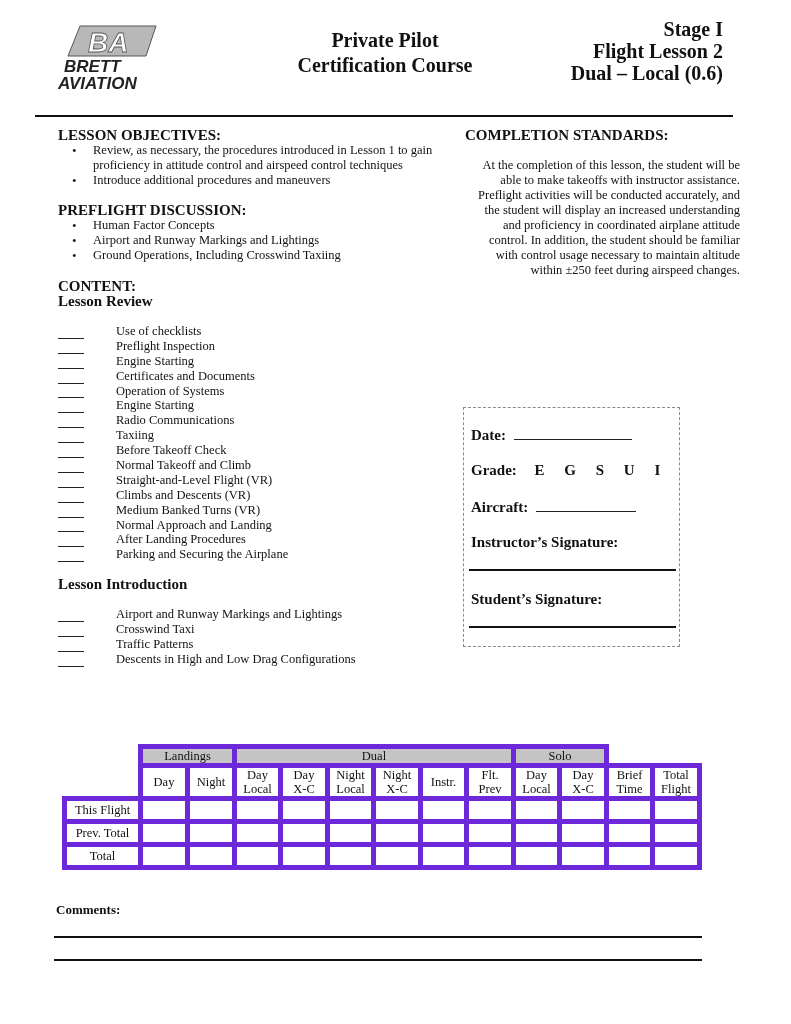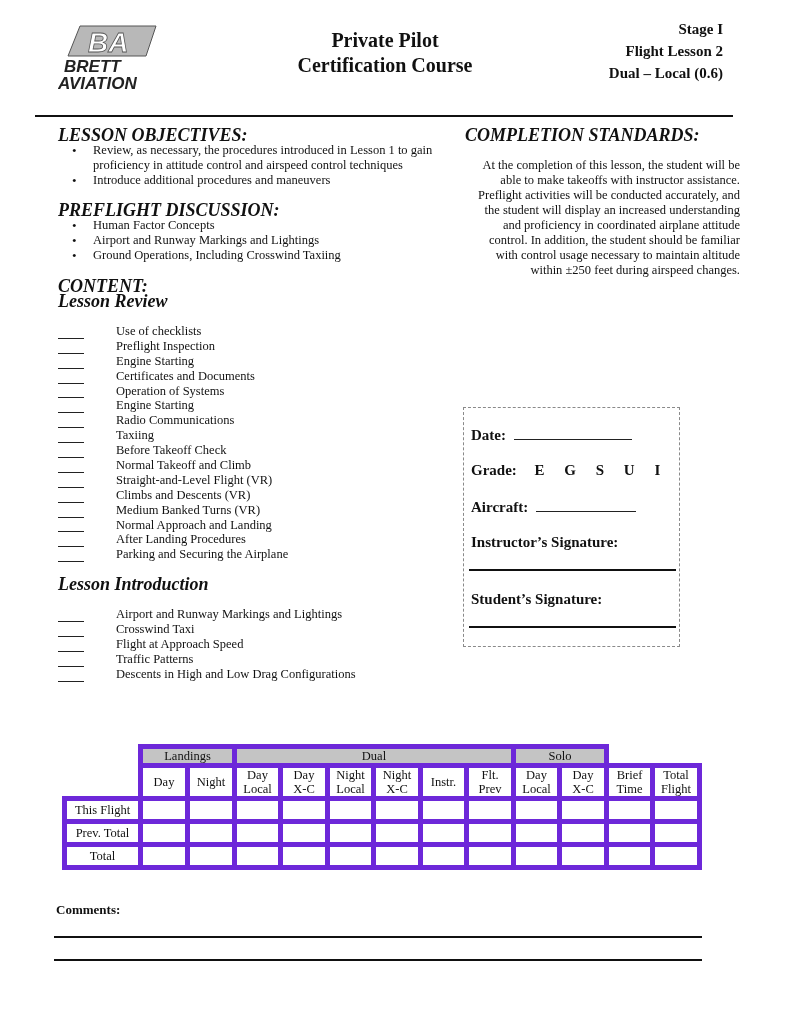--- a/index.html
+++ b/index.html
@@ -1,24 +1,24 @@
 <!DOCTYPE html>
 <html><head>
 <meta charset="utf-8">
 <style>
   * { box-sizing: border-box; margin: 0; padding: 0; }
   html, body { width: 791px; height: 1024px; background: #ffffff; }
   body { position: relative; font-family: "Liberation Serif", "DejaVu Serif", serif; color: #111; overflow: hidden; }
 
   .logo { position: absolute; left: 58px; top: 22px; width: 140px; height: 70px; }
   .header-center { position: absolute; left: 280px; top: 28px; width: 210px; text-align: center; font-weight: bold; font-size: 20px; line-height: 25px; }
-  .header-right { position: absolute; right: 68px; top: 18px; text-align: right; font-weight: bold; font-size: 15px; line-height: 22px; }
+  .header-right { position: absolute; right: 68px; top: 18px; text-align: right; font-weight: bold; font-size: 20px; line-height: 22px; }
   .header-rule { position: absolute; left: 35px; top: 115px; width: 698px; height: 2px; background: #111; }
 
-  .sec-title { font-weight: bold; font-size: 18px; line-height: 15px; font-style: italic; }
+  .sec-title { font-weight: bold; font-size: 15px; line-height: 15px; }
   .body-text { font-size: 12.5px; line-height: 15px; text-align: right; }
 
   .left-col { position: absolute; left: 58px; top: 128px; width: 380px; }
   ul.bullets { list-style: none; margin-left: 14px; }
   ul.bullets li { position: relative; padding-left: 21px; font-size: 12.5px; line-height: 15px; }
   ul.bullets li::before { content: "\2022"; position: absolute; left: 0; top: 0; font-size: 13px; }
 
   .right-col { position: absolute; left: 465px; top: 128px; width: 275px; }
 
   .checklist { list-style: none; }
@@ -154,24 +154,20 @@
   <div class="sec-title" style="margin-top:15px">Lesson Introduction</div>
 
   <ul class="checklist" style="margin-top:15px">
     <li>
         <span class="blank"></span>
         <span>Airport and Runway Markings and Lightings</span>
       </li>
     <li>
         <span class="blank"></span>
         <span>Crosswind Taxi</span>
-      </li>
-    <li>
-        <span class="blank"></span>
-        <span>Flight at Approach Speed</span>
       </li>
     <li>
         <span class="blank"></span>
         <span>Traffic Patterns</span>
       </li>
     <li>
         <span class="blank"></span>
         <span>Descents in High and Low Drag Configurations</span>
       </li>
   </ul>

